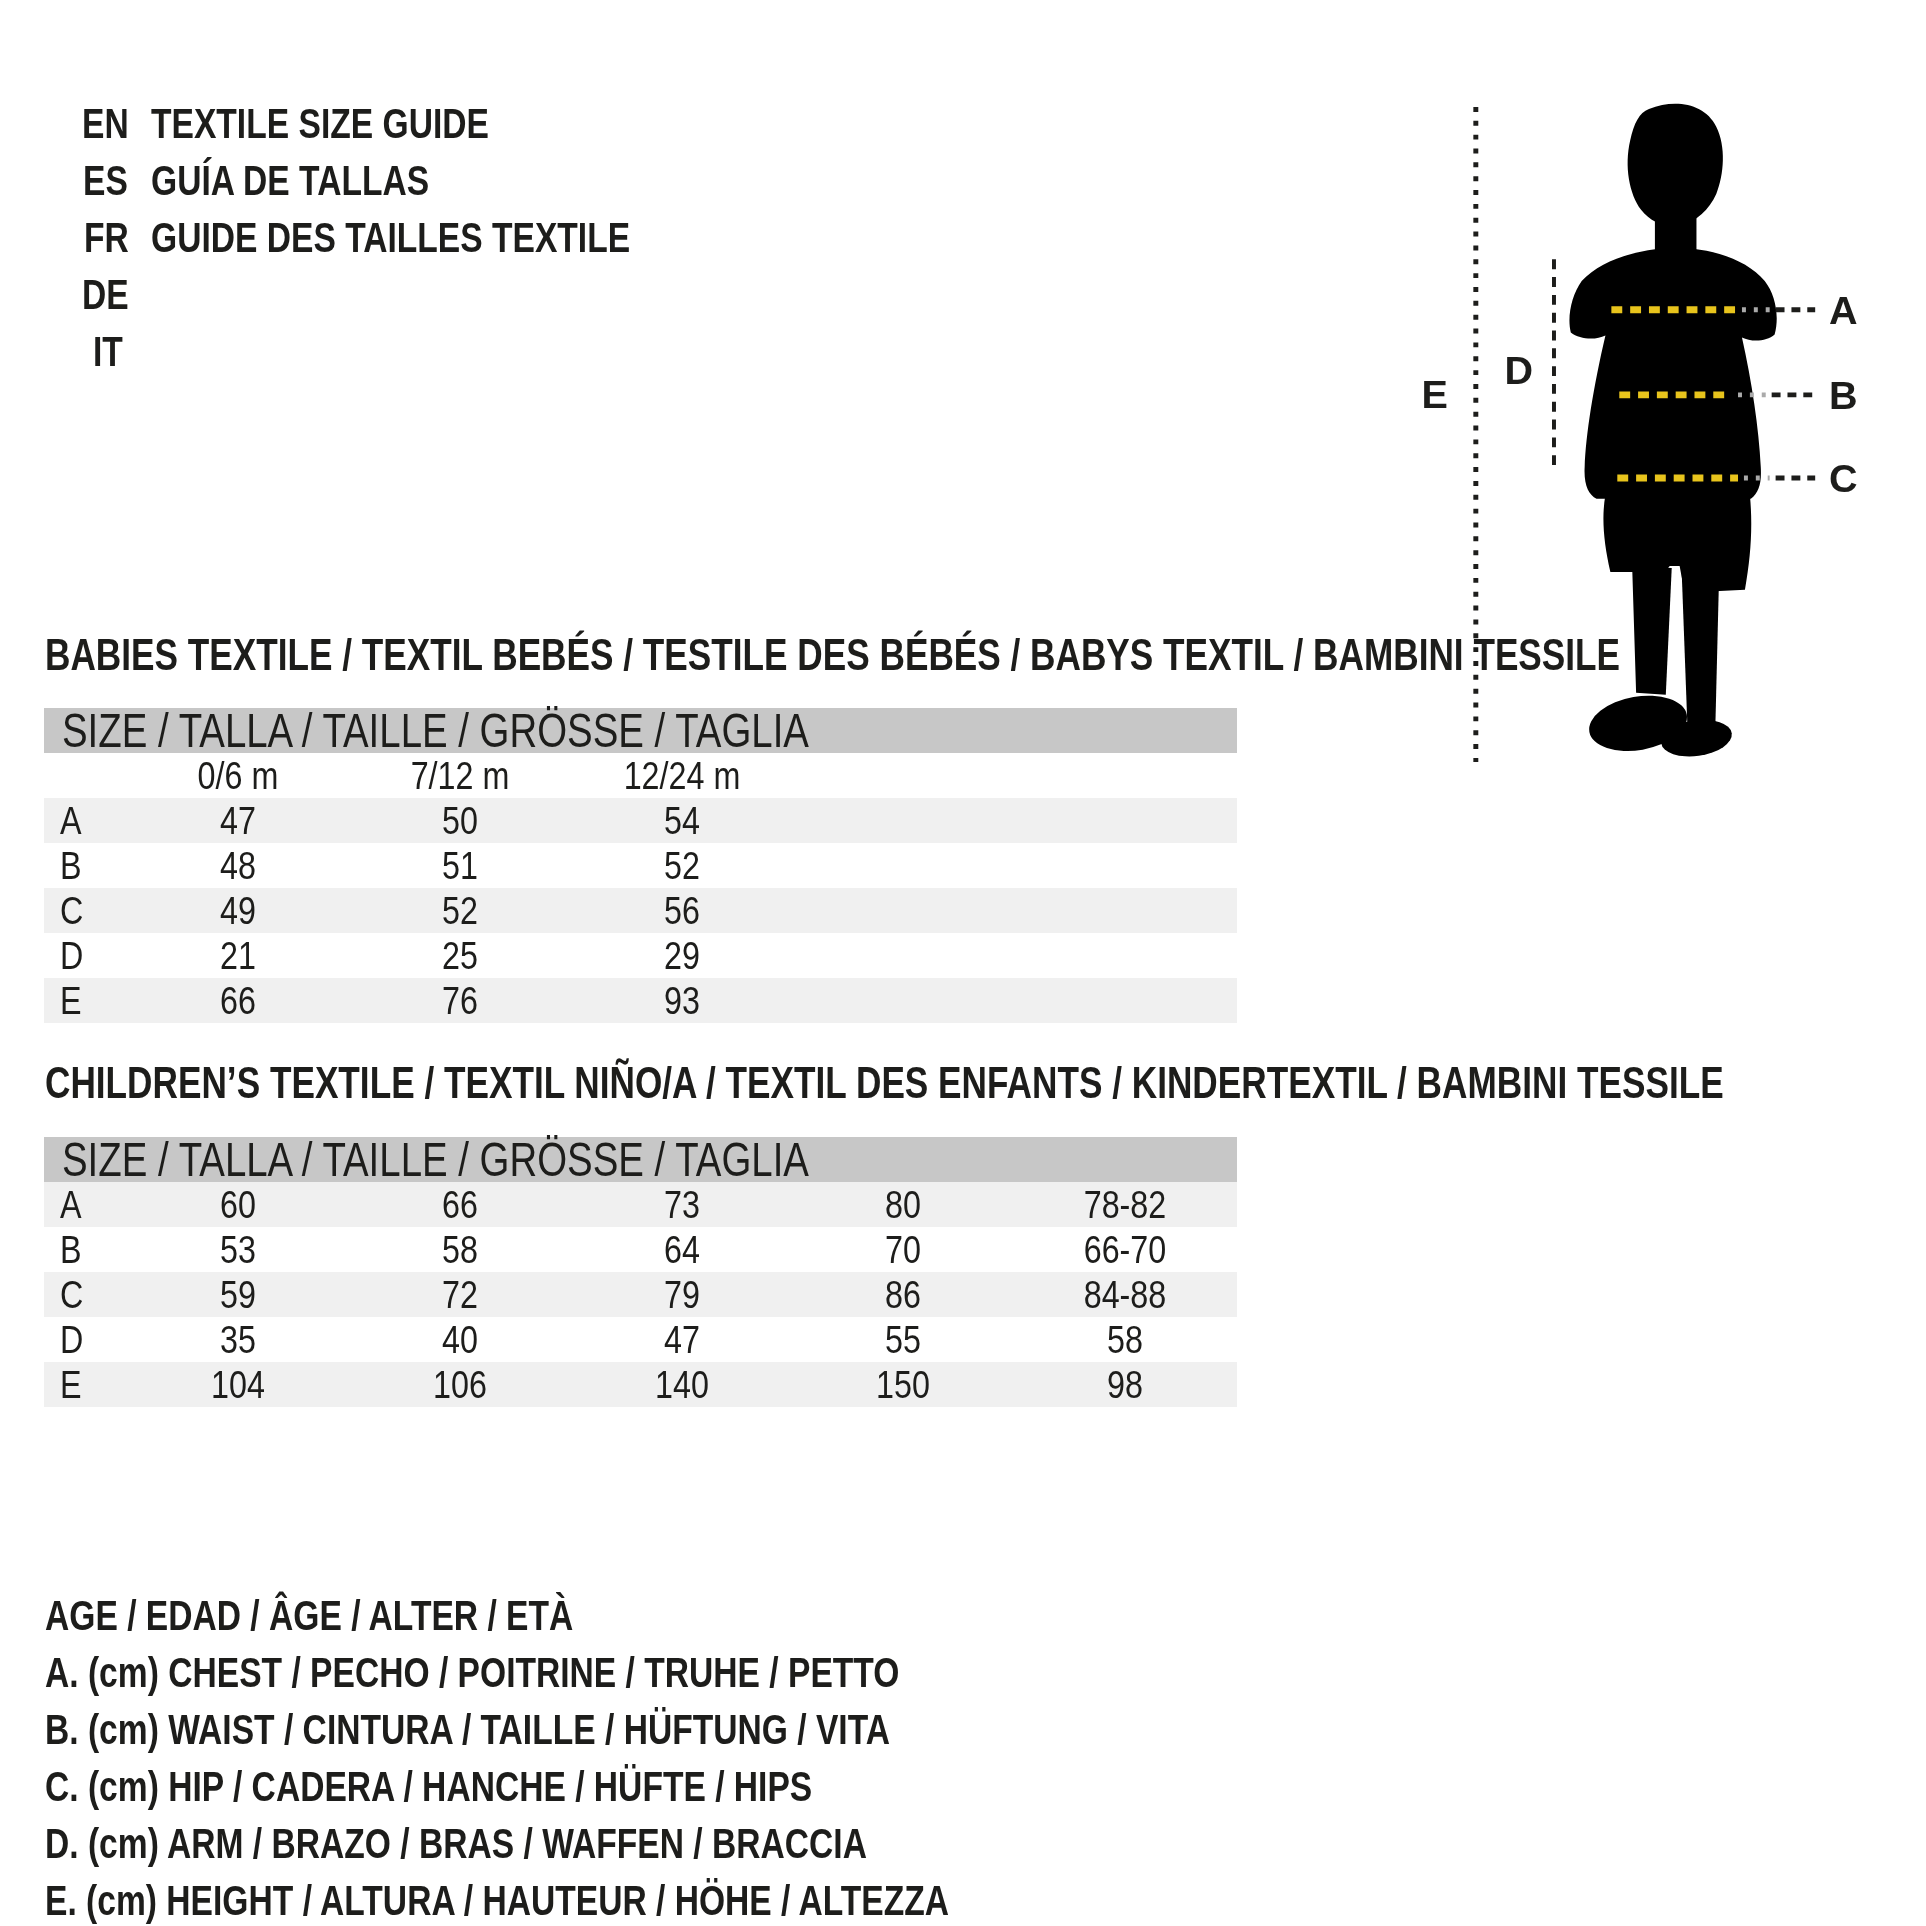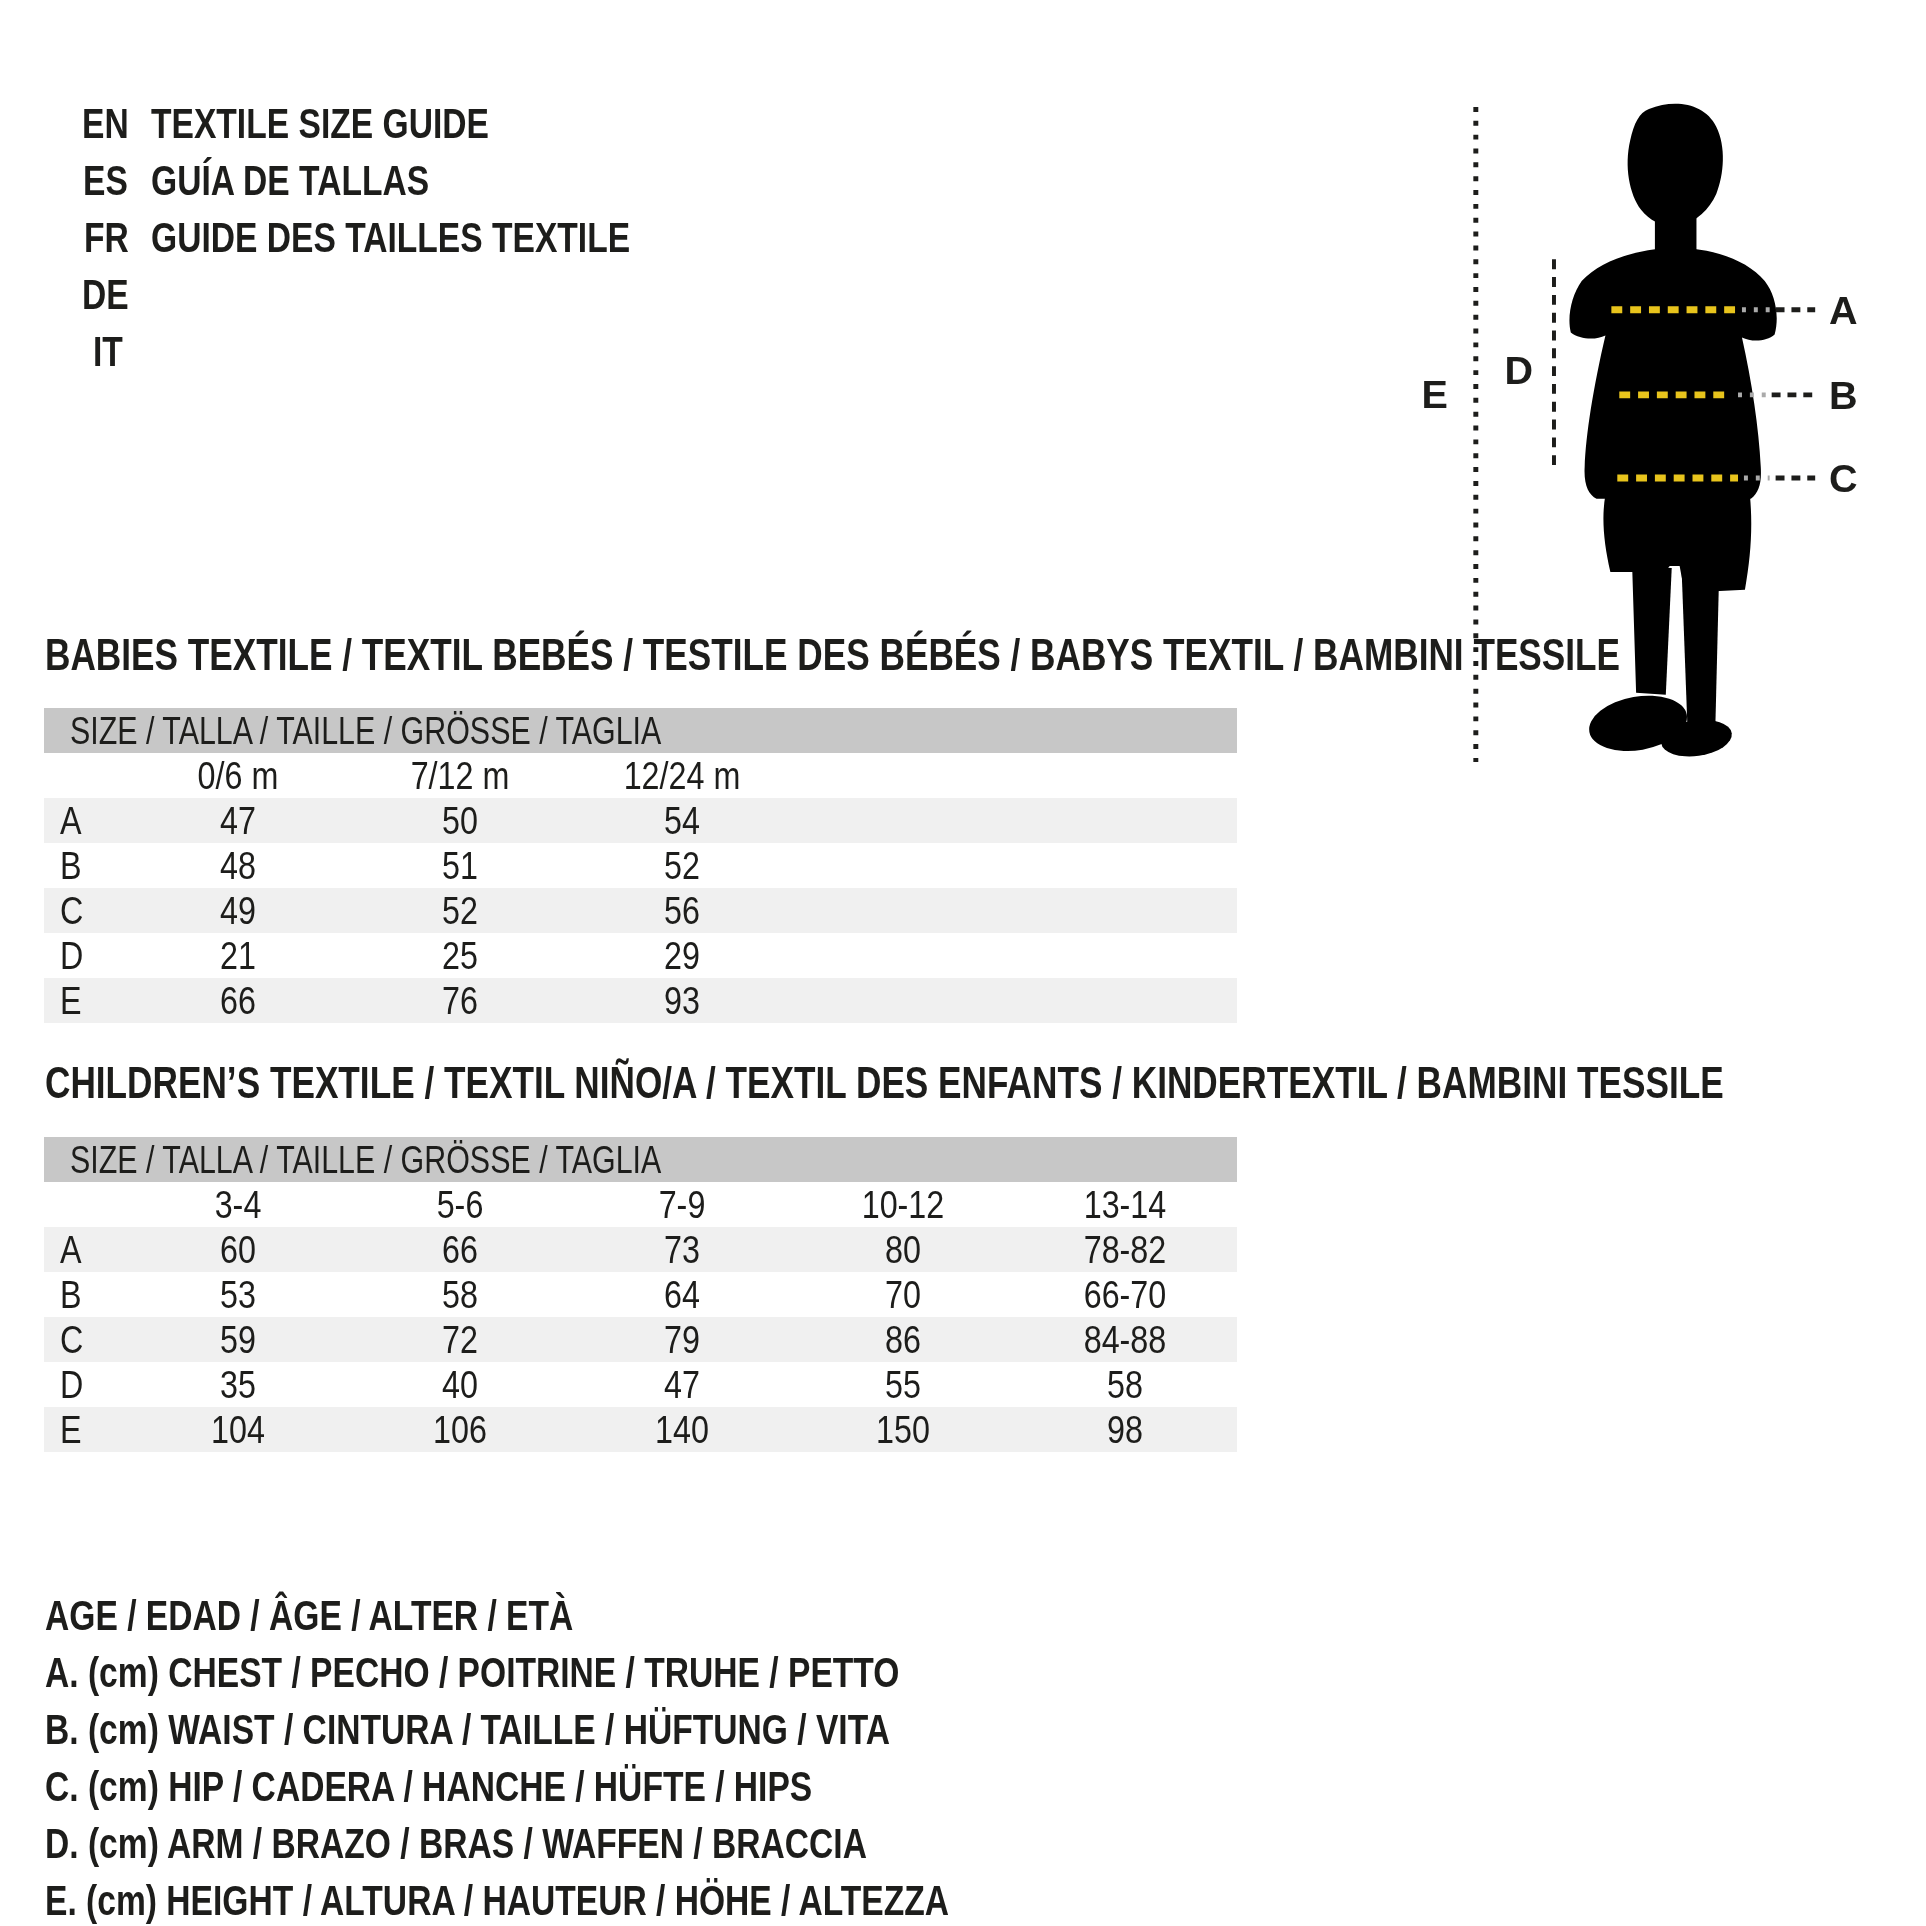--- a/index.html
+++ b/index.html
@@ -15,22 +15,22 @@
   .lang-code{width:79px;}
   
   .sec-heading{position:absolute;left:45px;height:45px;display:flex;align-items:center;
     font-size:44px;font-weight:700;}
   #babies-heading{top:632px;}
   #children-heading{top:1060px;}
   
   .size-table{position:absolute;left:44px;width:1193px;}
   #babies-table{top:708px;}
   #children-table{top:1137px;}
-  .size-bar{height:45px;background:#c7c7c7;display:flex;align-items:flex-end;
-    padding-left:26px;box-sizing:border-box;font-size:38px;font-weight:400;}
+  .size-bar{height:45px;background:#c7c7c7;display:flex;align-items:center;
+    padding-left:18px;box-sizing:border-box;font-size:48px;font-weight:400;}
   .t-row{position:relative;height:45px;}
   .t-row.shaded{background:#f0f0f0;}
   .row-label{position:absolute;left:16px;top:50%;transform:translateY(-50%) scaleX(0.85);
     transform-origin:0 50%;font-size:38px;}
   .cell{position:absolute;top:50%;font-size:38px;white-space:nowrap;
     transform:translate(-50%,-50%) scaleX(0.85);}
   .c1{left:194px;} .c2{left:416px;} .c3{left:638px;} .c4{left:859px;} .c5{left:1081px;}
   
   .legend-block{position:absolute;left:45px;top:1587px;}
   .legend-row{display:flex;height:57px;align-items:center;font-size:42px;font-weight:700;}
@@ -156,27 +156,20 @@
     </div>
   </div>
 
   <div class="sec-heading" id="children-heading">
     <span class="cnd">CHILDREN’S TEXTILE / TEXTIL NIÑO/A / TEXTIL DES ENFANTS / KINDERTEXTIL / BAMBINI TESSILE</span>
   </div>
   <div class="size-table" id="children-table">
     <div class="size-bar">
       <span class="cnd">SIZE / TALLA / TAILLE / GRÖSSE / TAGLIA</span>
     </div>
-    <div class="t-row">
-      <span class="cell c1">3-4</span>
-      <span class="cell c2">5-6</span>
-      <span class="cell c3">7-9</span>
-      <span class="cell c4">10-12</span>
-      <span class="cell c5">13-14</span>
-    </div>
     <div class="t-row shaded">
       <span class="row-label">A</span>
       <span class="cell c1">60</span>
       <span class="cell c2">66</span>
       <span class="cell c3">73</span>
       <span class="cell c4">80</span>
       <span class="cell c5">78-82</span>
     </div>
     <div class="t-row">
       <span class="row-label">B</span>

